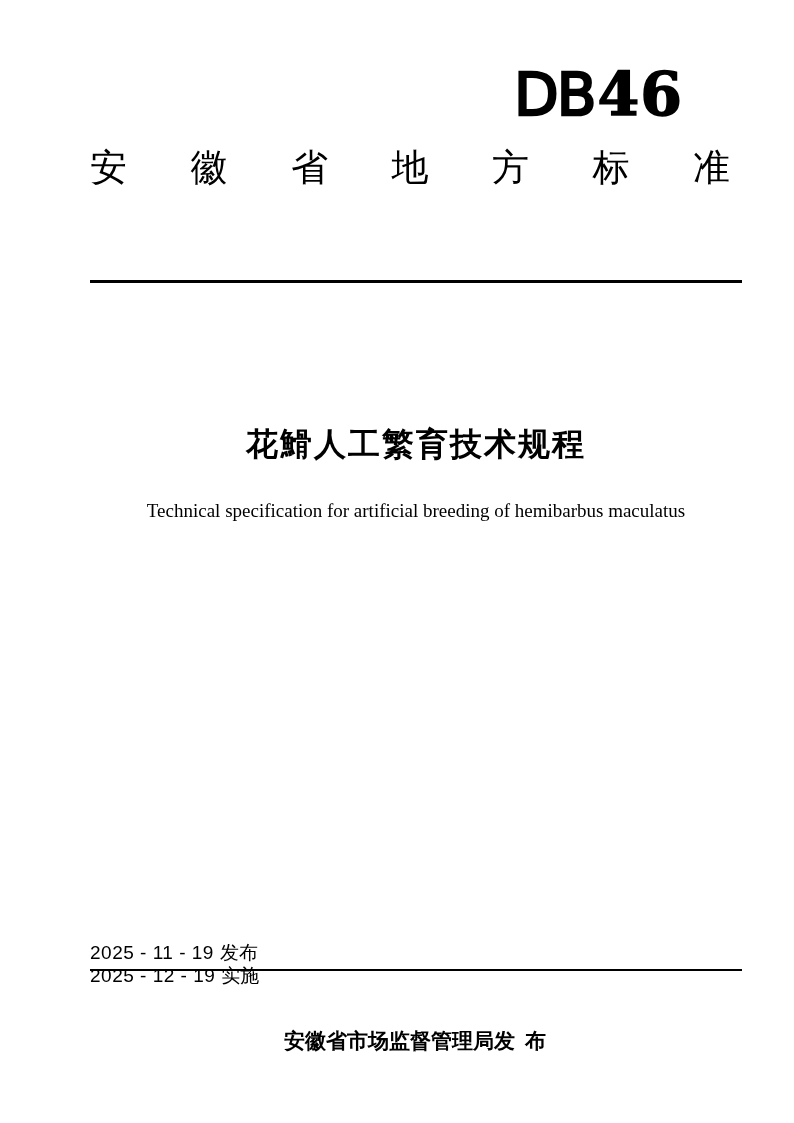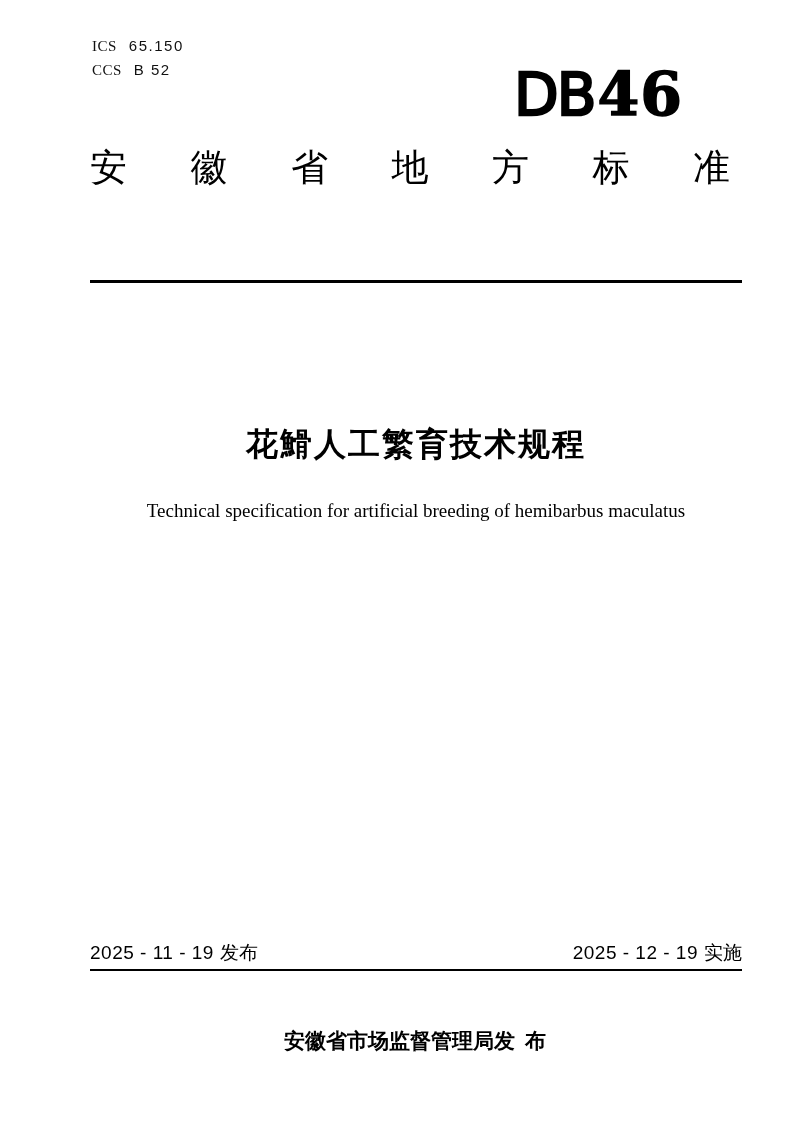--- a/index.html
+++ b/index.html
@@ -129,20 +129,21 @@
   .dates {
     position: absolute;
     left: 90px;
     right: 52px;
     top: 942px;
     display: flex;
     justify-content: space-between;
     font-size: 19px;
     line-height: 1.2;
     white-space: nowrap;
+    flex-direction: column;
   }
   .date-value { letter-spacing: 0.5px; }
   .date-label { margin-left: 6px; }
 
   
   .publisher {
     position: absolute;
     left: 90px;
     right: 52px;
     top: 1027px;
@@ -151,28 +152,20 @@
     font-weight: 700;
     white-space: nowrap;
   }
   .publisher-action { letter-spacing: 2px; }
 </style>
 </head>
 <body>
 
 <div class="page">
 
-  <div class="code-block">
-    <div class="code-row">
-      <span class="code-label">ICS</span><span class="code-value">65.150</span>
-    </div>
-    <div class="code-row">
-      <span class="code-label">CCS</span><span class="code-value">B 52</span>
-    </div>
-  </div>
 
   <div class="logo">
     <span class="logo-db">DB</span><span class="logo-num">46</span>
   </div>
 
   <div class="standard-name">
     <span>安</span>
     <span>徽</span>
     <span>省</span>
     <span>地</span>

